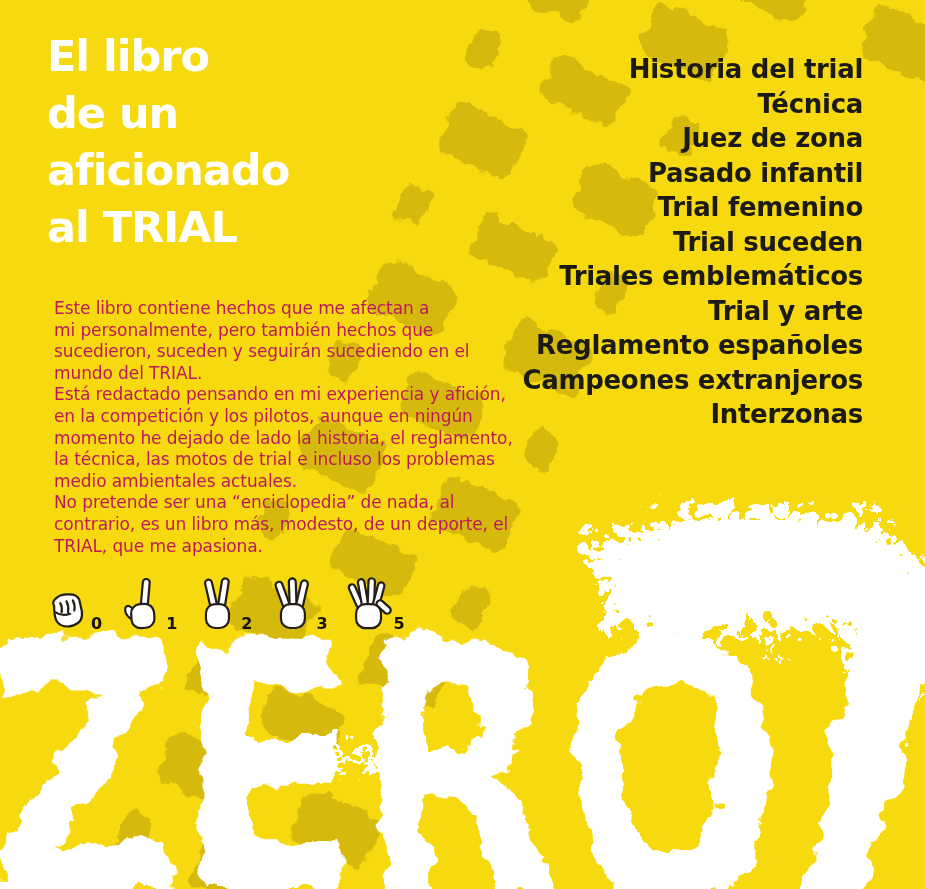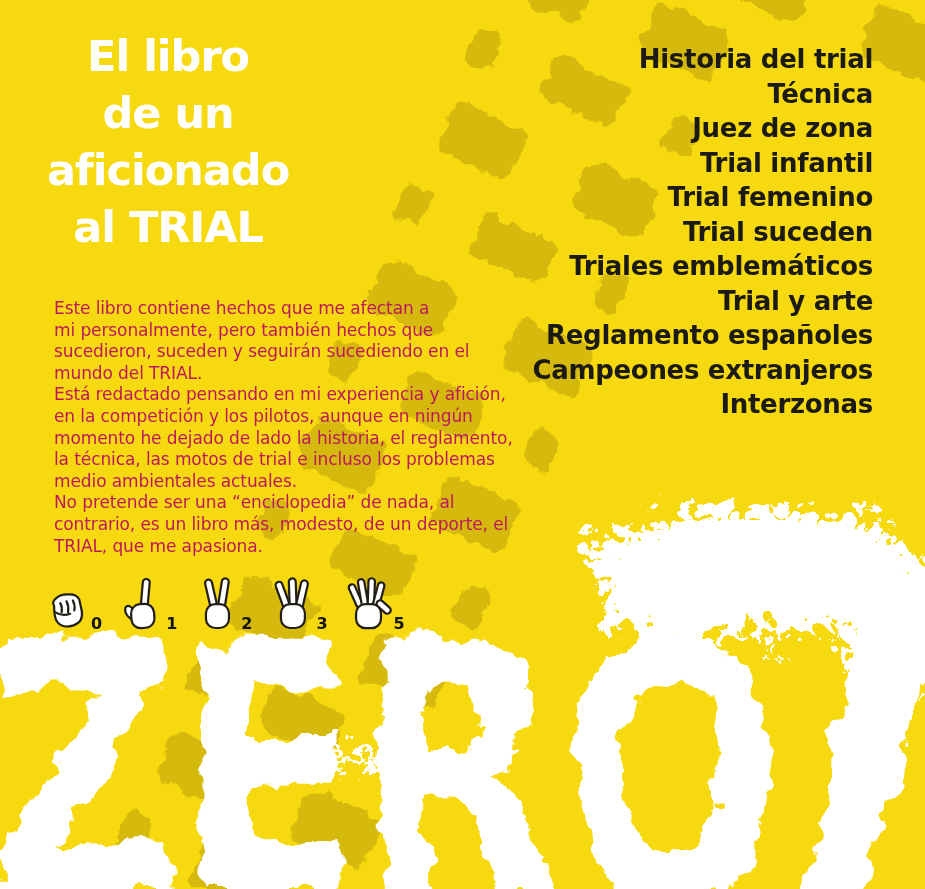--- a/index.html
+++ b/index.html
@@ -14,33 +14,32 @@
   .splat-svg{position:absolute;left:0;top:0;z-index:1;}
   .zero-svg{position:absolute;left:0;top:0;z-index:2;}
 
   .title{
     position:absolute;left:47px;top:28px;z-index:3;
     margin:0;
     color:#FFFFFF;
     font-size:43px;line-height:57px;
     font-weight:bold;letter-spacing:-1px;
     white-space:pre-line;
-    text-align:center;
   }
   .intro{
     position:absolute;left:42px;top:286px;z-index:3;
     margin:12px;width:462px;
     color:#be185d;
     font-size:17px;line-height:21.6px;
     letter-spacing:-0.1px;
     white-space:pre-line;
   }
   .topics{
     position:absolute;right:50px;top:40px;z-index:3;
-    margin:2px;padding:0;list-style:none;
+    margin:12px;padding:0;list-style:none;
     text-align:right;
     color:#1C1A15;
     font-size:26px;line-height:34.5px;
     font-weight:bold;letter-spacing:-0.3px;
   }
   .hands{
     position:absolute;left:44px;top:576px;z-index:3;
     display:flex;gap:17px;align-items:flex-end;
   }
   .hand{display:flex;align-items:flex-end;}
@@ -147,21 +146,21 @@
 la técnica, las motos de trial e incluso los problemas
 medio ambientales actuales.
 No pretende ser una “enciclopedia” de nada, al
 contrario, es un libro más, modesto, de un deporte, el
 TRIAL, que me apasiona.</p>
 
   <ul class="topics">
     <li>Historia del trial</li>
     <li>Técnica</li>
     <li>Juez de zona</li>
-    <li>Trial infantil</li>
+    <li>Pasado infantil</li>
     <li>Trial femenino</li>
     <li>Trial suceden</li>
     <li>Triales emblemáticos</li>
     <li>Trial y arte</li>
     <li>Reglamento españoles</li>
     <li>Campeones extranjeros</li>
     <li>Interzonas</li>
   </ul>
 
   <div class="hands">

